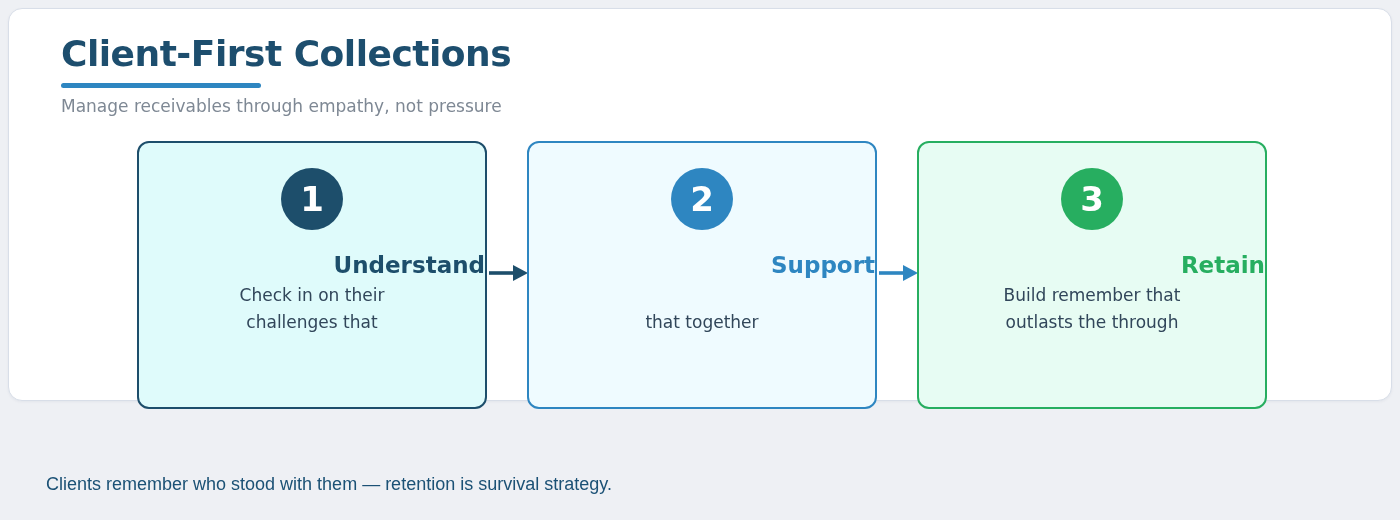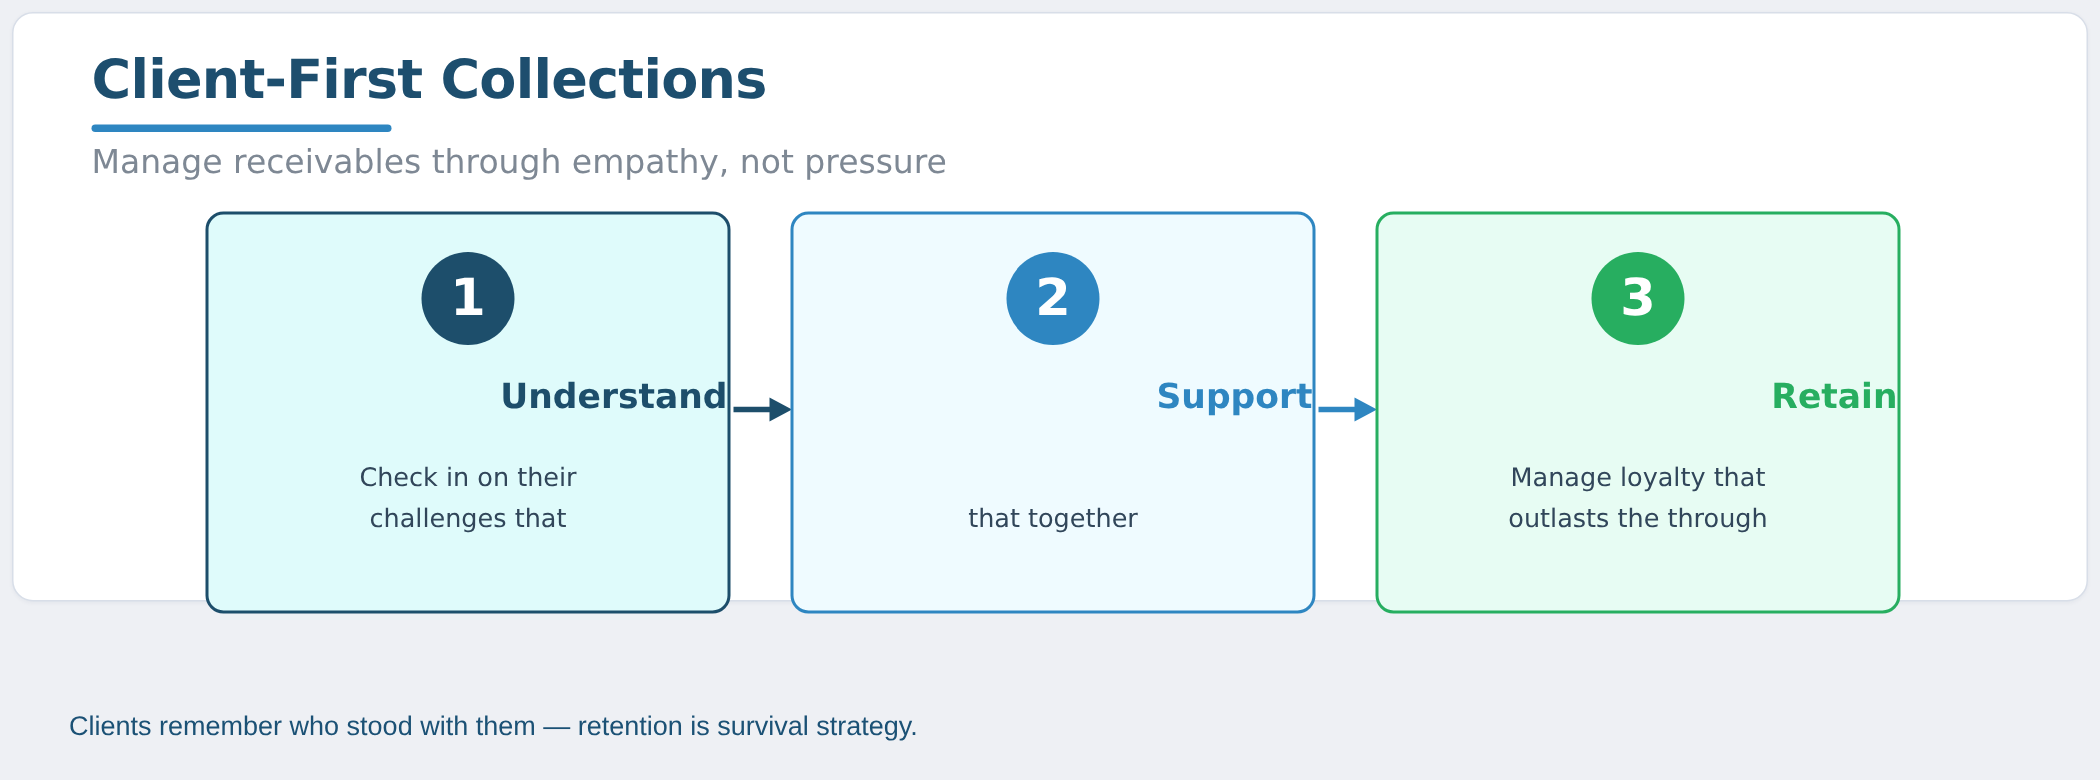--- a/index.html
+++ b/index.html
@@ -35,21 +35,21 @@
     white-space: nowrap;
   }
   .title-underline {
     position: absolute; left: 52px; top: 74px;
     width: 200px; height: 5px;
     background: var(--underline);
     border-radius: 3px;
   }
   .page-subtitle {
     position: absolute; left: 52px; top: 87px;
-    font-size: 22px;
+    font-size: 17px;
     color: var(--subtitle);
     white-space: nowrap;
   }
   .card {
     position: absolute; top: 132px;
     width: 350px; height: 268px;
     background: var(--bg);
     border: 2px solid var(--accent);
     border-radius: 12px;
     text-align: center;
@@ -69,21 +69,21 @@
     font-size: 34px; font-weight: bold;
     line-height: 1;
   }
   .card-title {
     margin-top: 22px;
     font-size: 23px; font-weight: bold;
     color: var(--accent);
     text-align: right;
   }
   .card-desc {
-    margin-top: 28px;
+    margin-top: 4px;
     font-size: 17px;
     line-height: 27px;
     color: var(--body-text);
   }
   .arrow {
     position: absolute; top: 250px;
     width: 40px; height: 28px;
   }
   .arrow.pos-0 { left: 479px; }
   .arrow.pos-1 { left: 869px; }
@@ -141,21 +141,21 @@
         <polygon points="25,6 40,14 25,22" fill="currentColor"></polygon>
       </svg>
     </div>
 
     <div class="card pos-2" style="--accent: #27ae60; --bg: #e7fcf3;">
       <div class="badge">
         <span class="badge-number">3</span>
       </div>
       <div class="card-title">Retain</div>
       <div class="card-desc">
-        <span>Manage loyalty that</span><br>
+        <span>Build remember that</span><br>
         <span>outlasts the through</span>
       </div>
     </div>
 
     <div class="footer-note">Clients remember who stood with them — retention is survival strategy.</div>
 
   </div>
 </div>
 
 </body></html>

